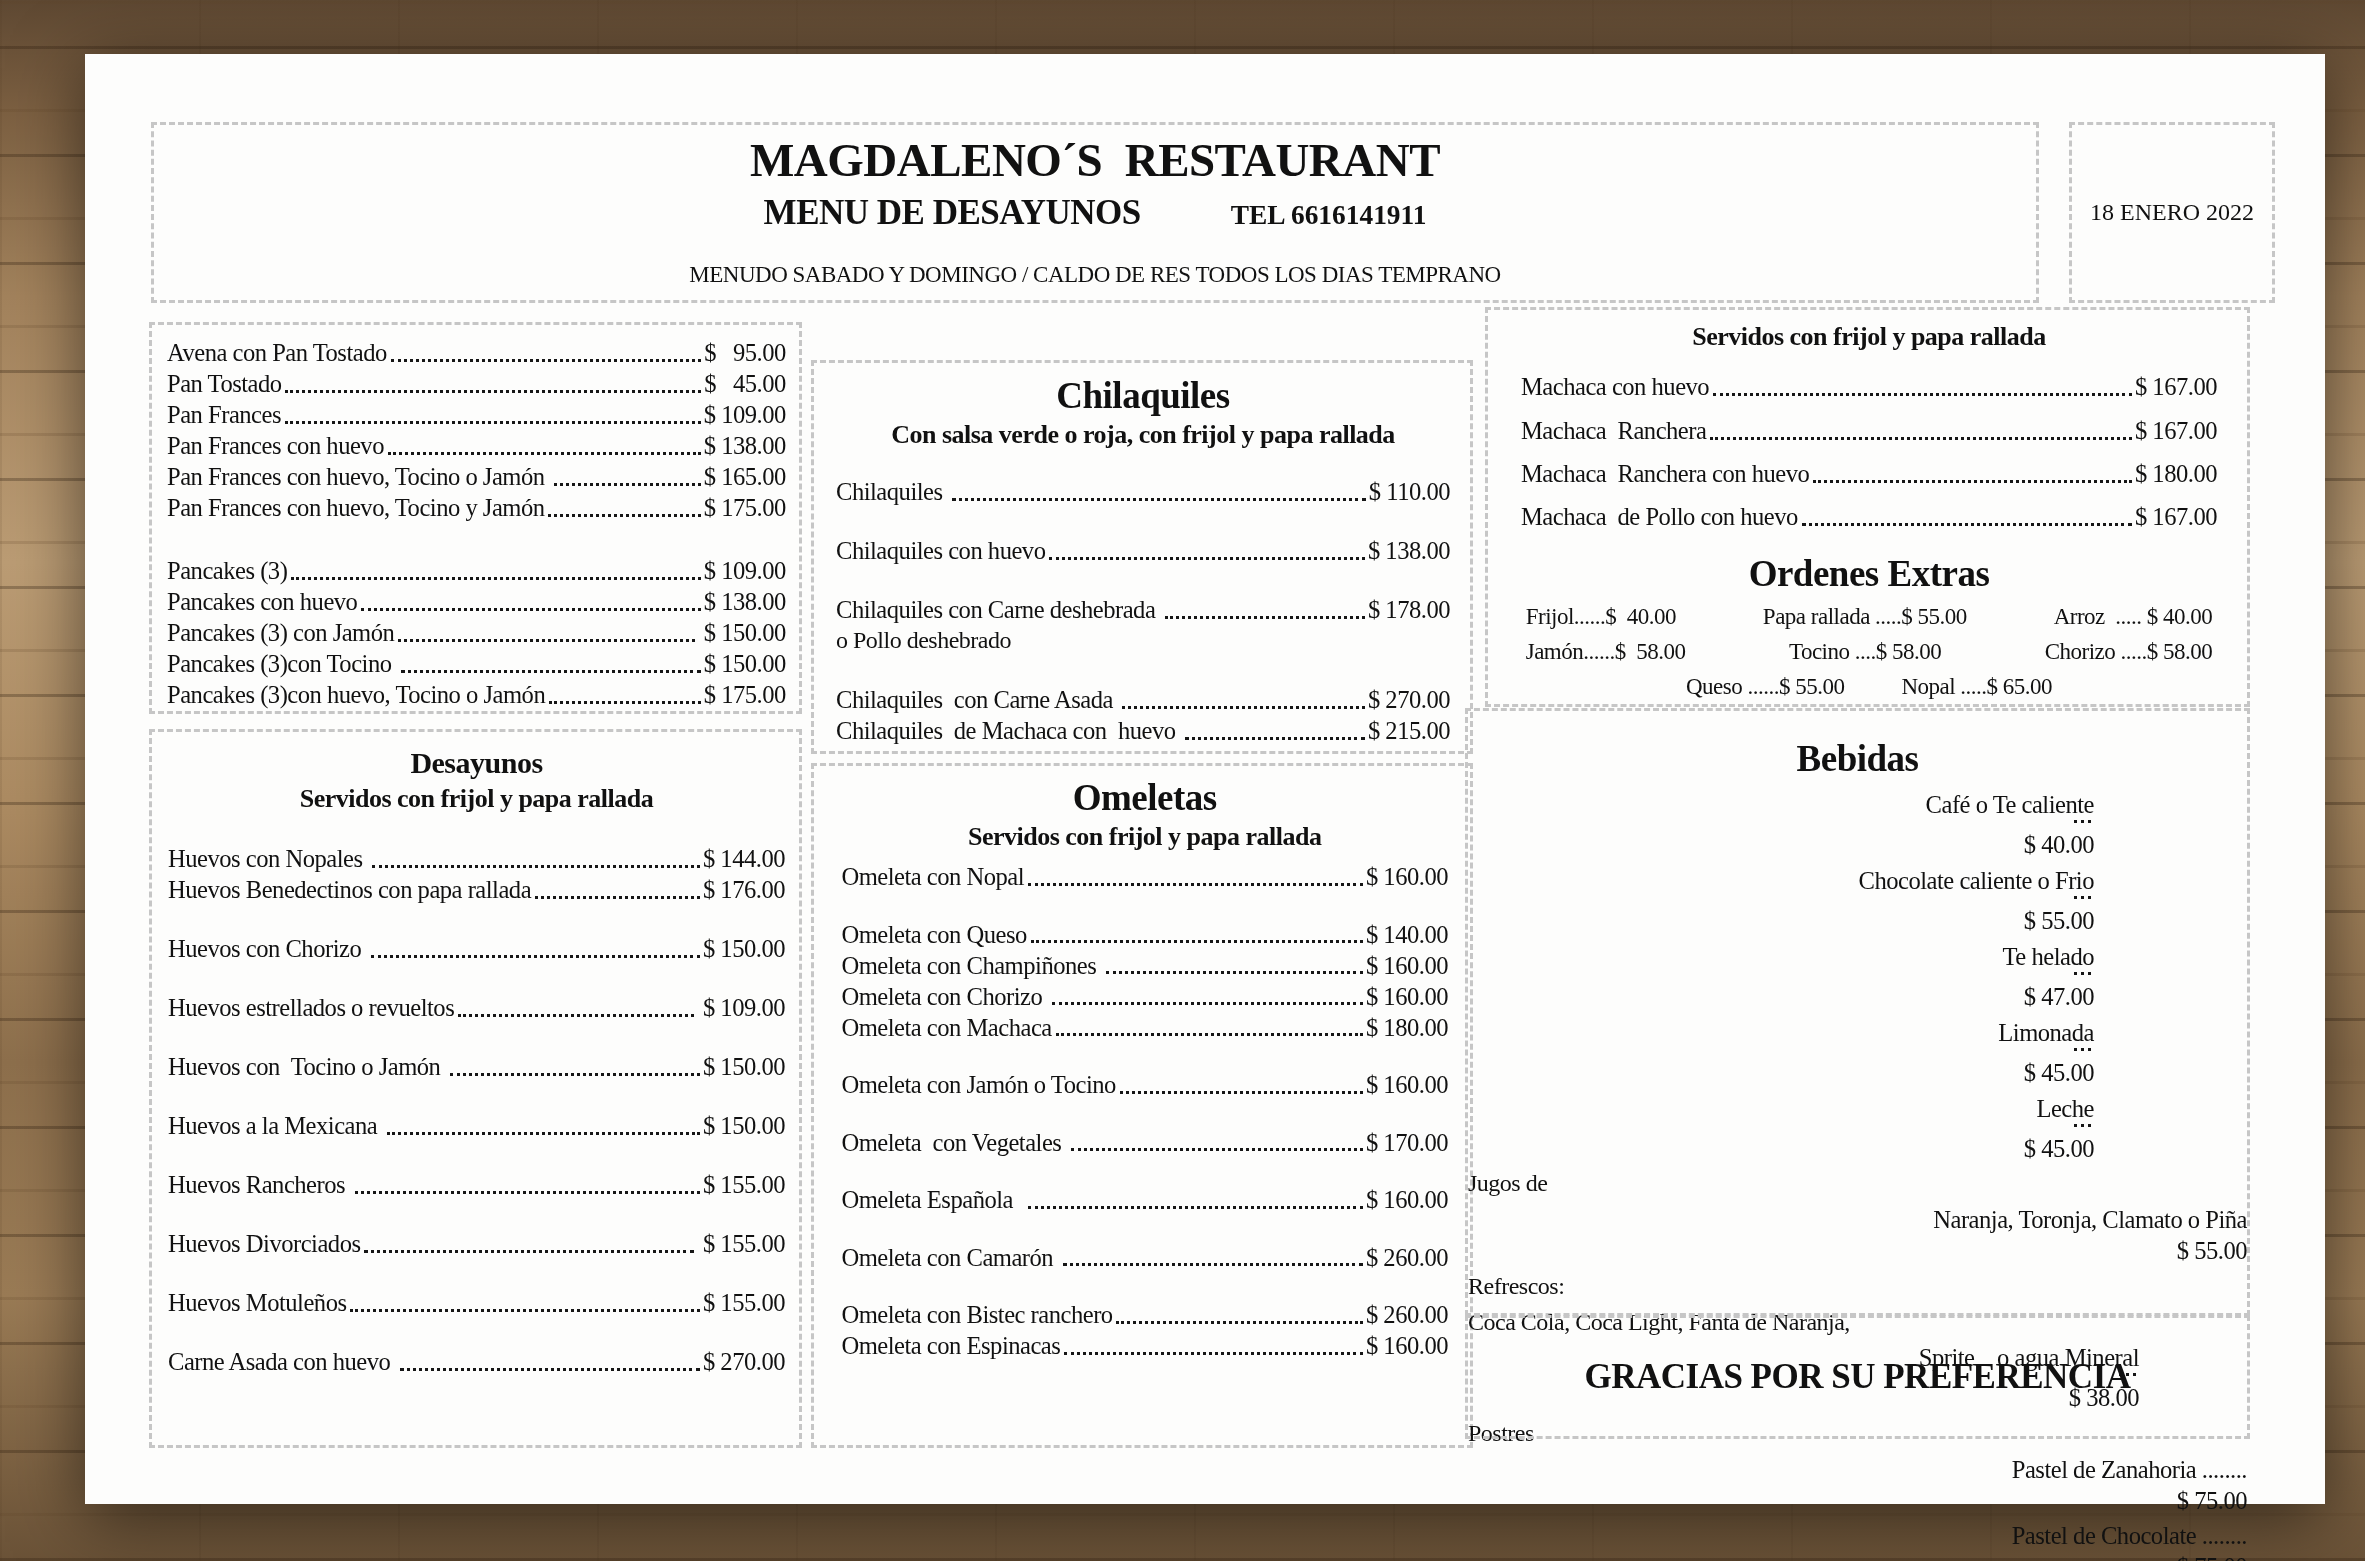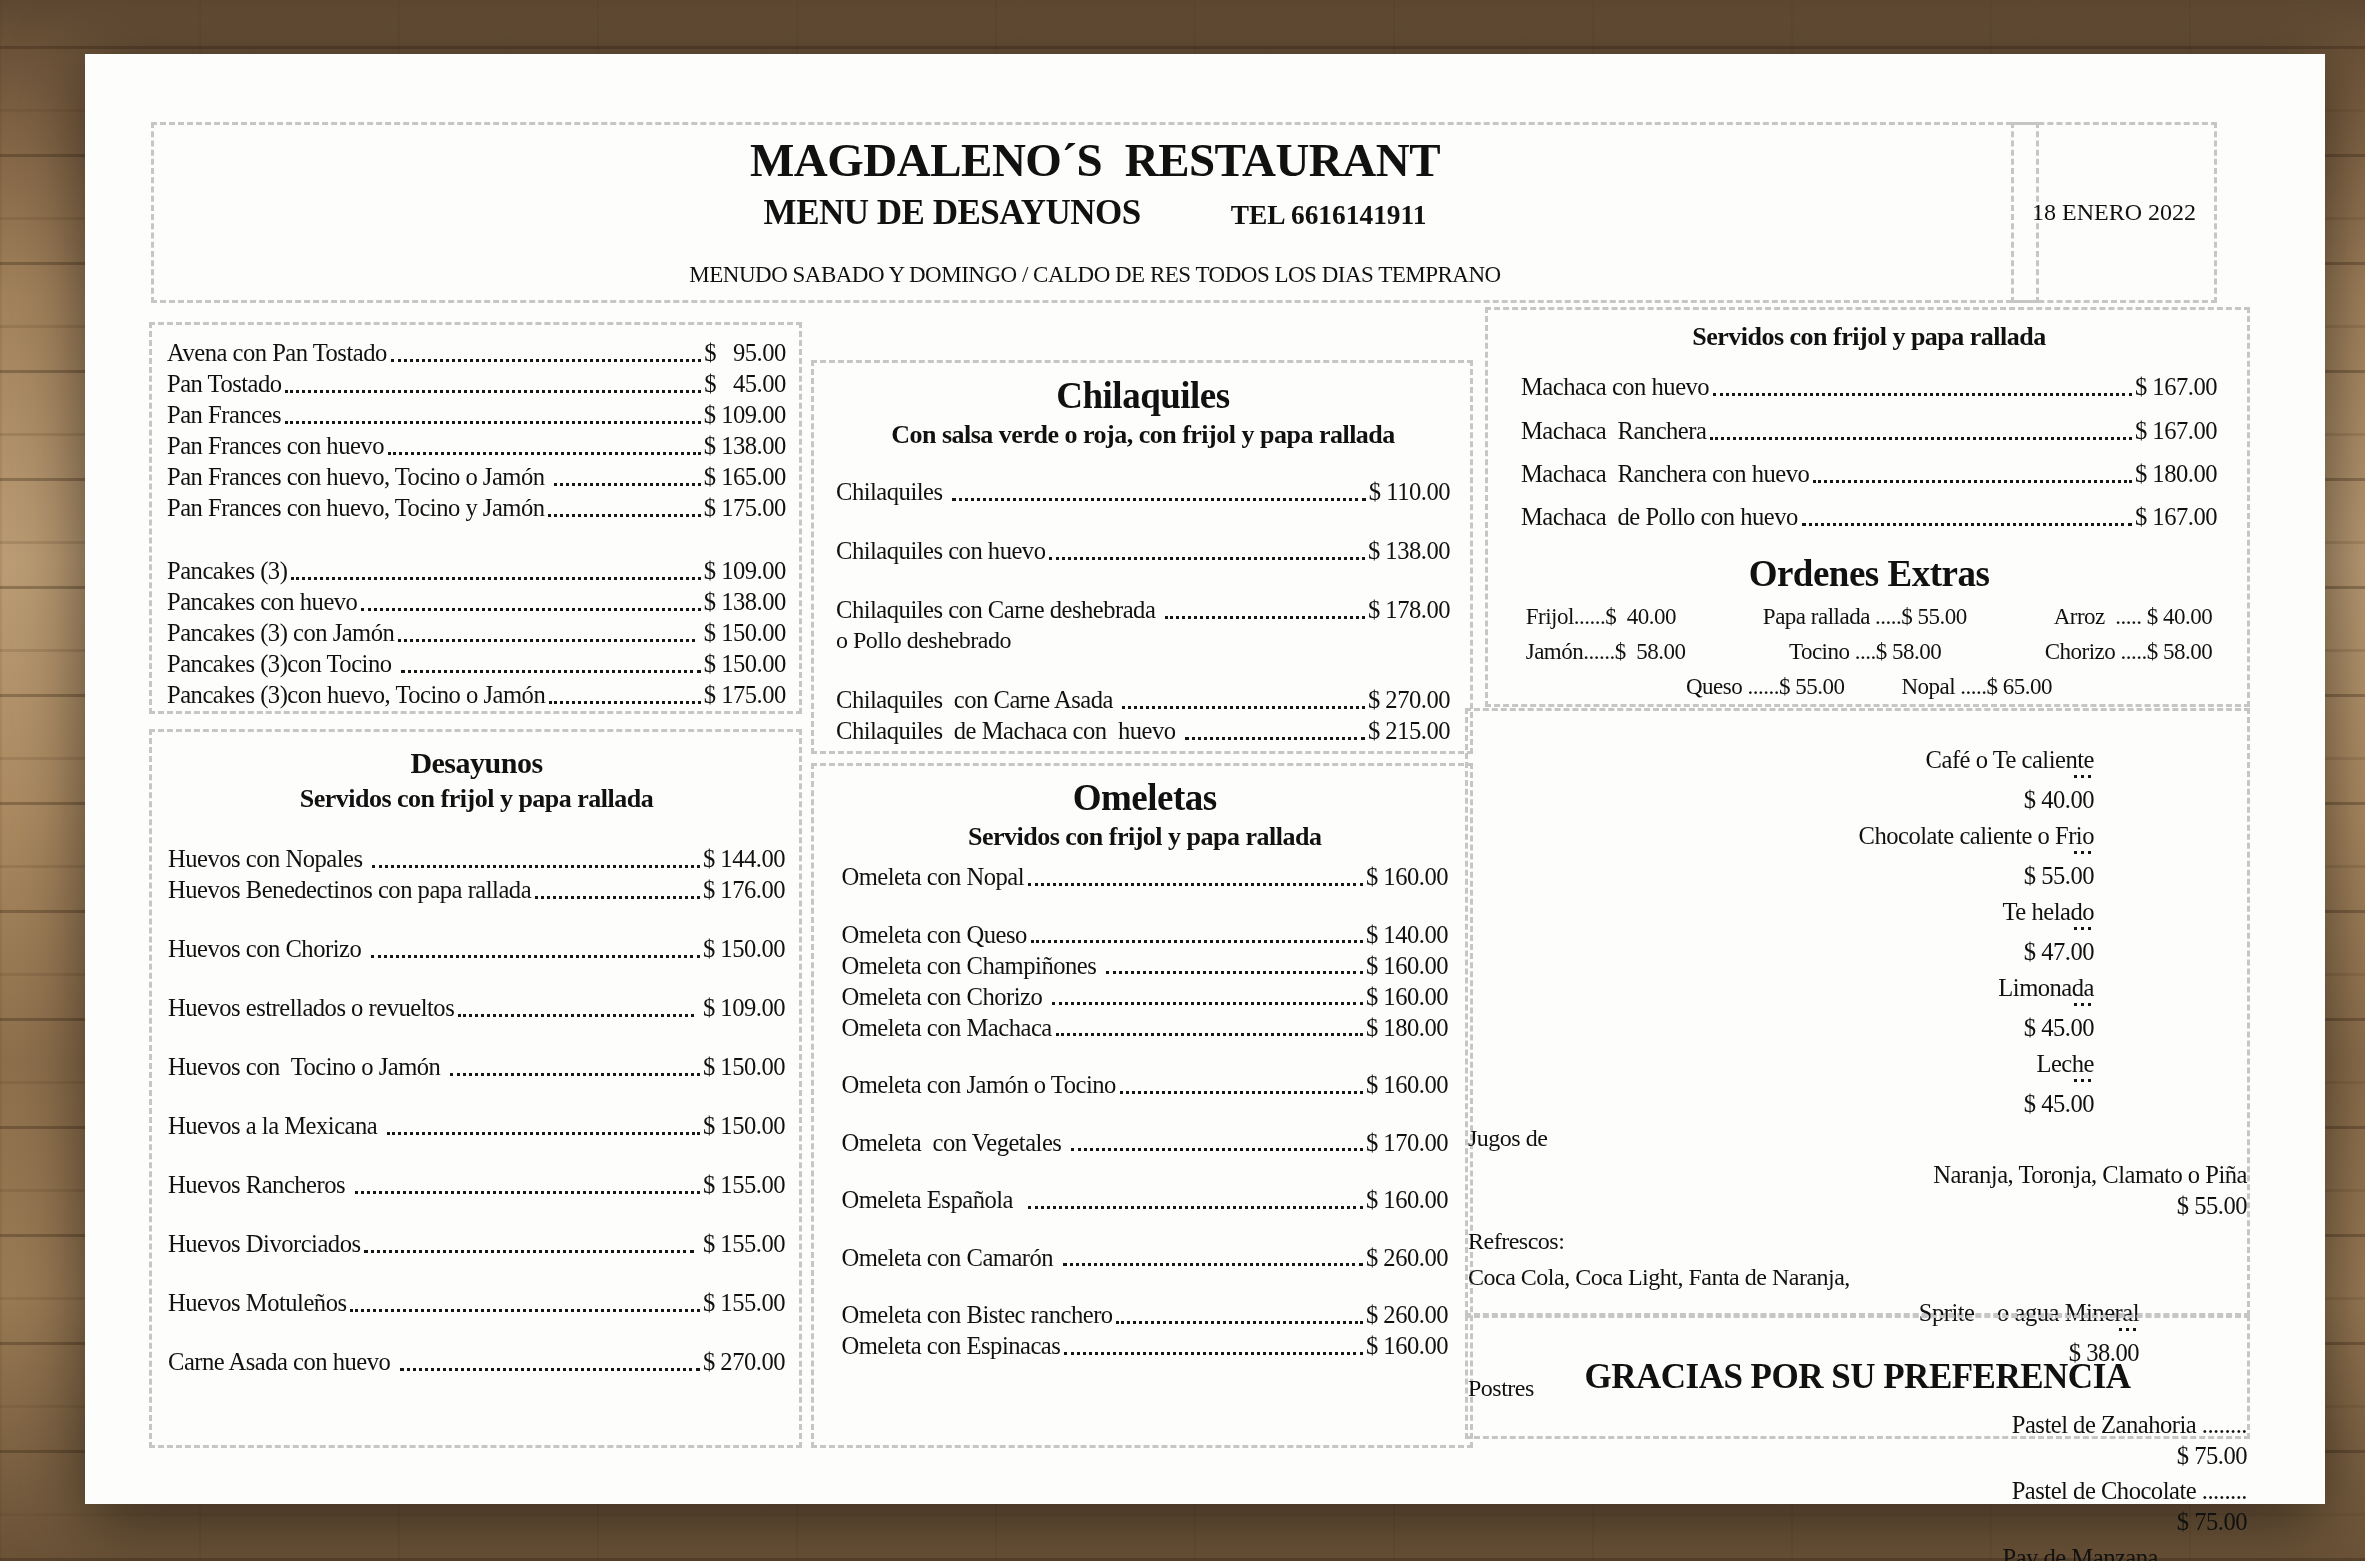--- a/index.html
+++ b/index.html
@@ -17,21 +17,21 @@
          background:#fdfdfc;box-shadow:0 14px 66px rgba(0,0,0,.55);}
   .box{position:absolute;border:3.3px dashed #c6c6c6;box-sizing:border-box;}
 
   
   .header-box{left:66px;top:68px;width:1888px;height:181px;text-align:center;padding-top:6.6px;}
   .title{font-size:47px;font-weight:bold;letter-spacing:-0.5px;white-space:pre;line-height:56px;}
   .subrow{display:flex;justify-content:center;align-items:baseline;gap:90px;margin-top:5.7px;}
   .subtitle{font-size:35px;font-weight:bold;letter-spacing:-0.5px;}
   .phone{font-size:27.4px;font-weight:bold;}
   .note{margin-top:29px;font-size:23px;letter-spacing:-0.5px;}
-  .date-box{left:1926px;top:68px;width:206px;height:181px;display:flex;
+  .date-box{left:1984px;top:68px;width:206px;height:181px;display:flex;
             align-items:center;justify-content:center;font-size:24px;}
 
   
   .h1{font-size:30px;font-weight:bold;text-align:center;letter-spacing:-0.5px;line-height:38px;}
   .h1.big{font-size:37px;line-height:45px;}
   .h2{font-size:26px;font-weight:bold;text-align:center;letter-spacing:-0.5px;line-height:33px;}
   .row{display:flex;align-items:flex-end;font-size:24.6px;line-height:31px;letter-spacing:-0.5px;}
   .nm,.price{white-space:pre;}
   .leader{flex:1;height:0;border-bottom:3.3px dotted #161616;margin:0 2.8px 6.2px 3.8px;min-width:17px;align-self:flex-end;}
   .row.gap{margin-top:28px;}
@@ -340,20 +340,21 @@
             <span class="xcell">Chorizo .....$ 58.00</span>
           </div>
           <div class="xrow center">
             <span class="xcell">Queso ......$ 55.00</span>
             <span class="xcell">Nopal .....$ 65.00</span>
           </div>
         </div>
     </div>
 
     <div class="box beb-box beb">
+      <div class="h1 big">Bebidas</div>
       <div class="list">
           <div class="row">
             <span class="nm">Café o Te caliente</span>
             <span class="leader"></span>
             <span class="price">$ 40.00</span>
           </div>
           <div class="row">
             <span class="nm">Chocolate caliente o Frio</span>
             <span class="leader"></span>
             <span class="price">$ 55.00</span>

